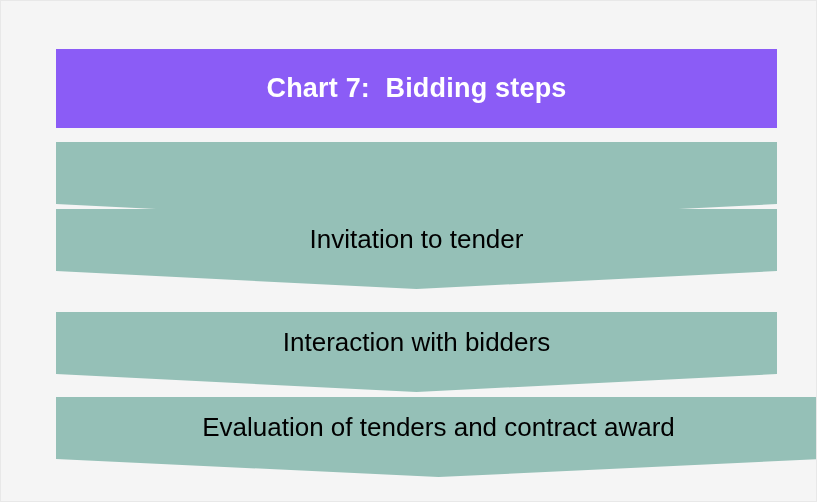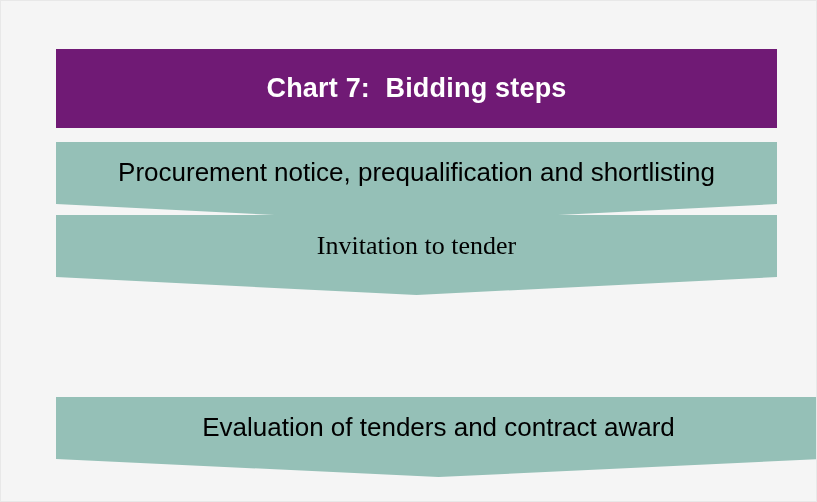--- a/index.html
+++ b/index.html
@@ -22,21 +22,21 @@
     overflow: hidden;
   }
 
   
   #title-bar {
     position: absolute;
     left: 55px;
     top: 48px;
     width: 721px;
     height: 79px;
-    background: #701a75;
+    background: #8b5cf6;
     display: flex;
     align-items: center;
     justify-content: center;
     box-sizing: border-box;
   }
   #title-text {
     color: #ffffff;
     font-size: 27px;
     font-weight: bold;
     letter-spacing: 0.2px;
@@ -74,47 +74,52 @@
     font-weight: normal;
     text-align: center;
     line-height: 1.15;
     padding: 0 10px;
     box-sizing: border-box;
     pointer-events: none;
   }
 
   
   #step-0 { top: 141px; }
-  #step-1 { top: 214px; font-family: Liberation Serif, serif; }
+  #step-1 { top: 208px; }
   #step-2 { top: 311px; }
   #step-3 { top: 396px; padding-left: 44px; }
 </style>
 </head>
 <body>
 
 <div id="canvas">
 
   <div id="title-bar">
     <div id="title-text">Chart 7:  Bidding steps</div>
   </div>
 
   <div class="step" id="step-0">
     <svg class="step-shape" viewBox="0 0 721 80" preserveAspectRatio="none">
       <polygon points="0,0 721,0 721,62 360.5,80 0,62" fill="#95c0b7"></polygon>
     </svg>
-    <div class="step-label">Procurement notice, prequalification and shortlisting</div>
   </div>
 
   <div class="step" id="step-1">
     <svg class="step-shape" viewBox="0 0 721 80" preserveAspectRatio="none">
       <polygon points="0,0 721,0 721,62 360.5,80 0,62" fill="#95c0b7"></polygon>
     </svg>
     <div class="step-label">Invitation to tender</div>
   </div>
 
+  <div class="step" id="step-2">
+    <svg class="step-shape" viewBox="0 0 721 80" preserveAspectRatio="none">
+      <polygon points="0,0 721,0 721,62 360.5,80 0,62" fill="#95c0b7"></polygon>
+    </svg>
+    <div class="step-label">Interaction with bidders</div>
+  </div>
 
   <div class="step" id="step-3">
     <svg class="step-shape" viewBox="0 0 721 80" preserveAspectRatio="none">
       <polygon points="0,0 721,0 721,62 360.5,80 0,62" fill="#95c0b7"></polygon>
     </svg>
     <div class="step-label">Evaluation of tenders and contract award</div>
   </div>
 
 </div>
 

